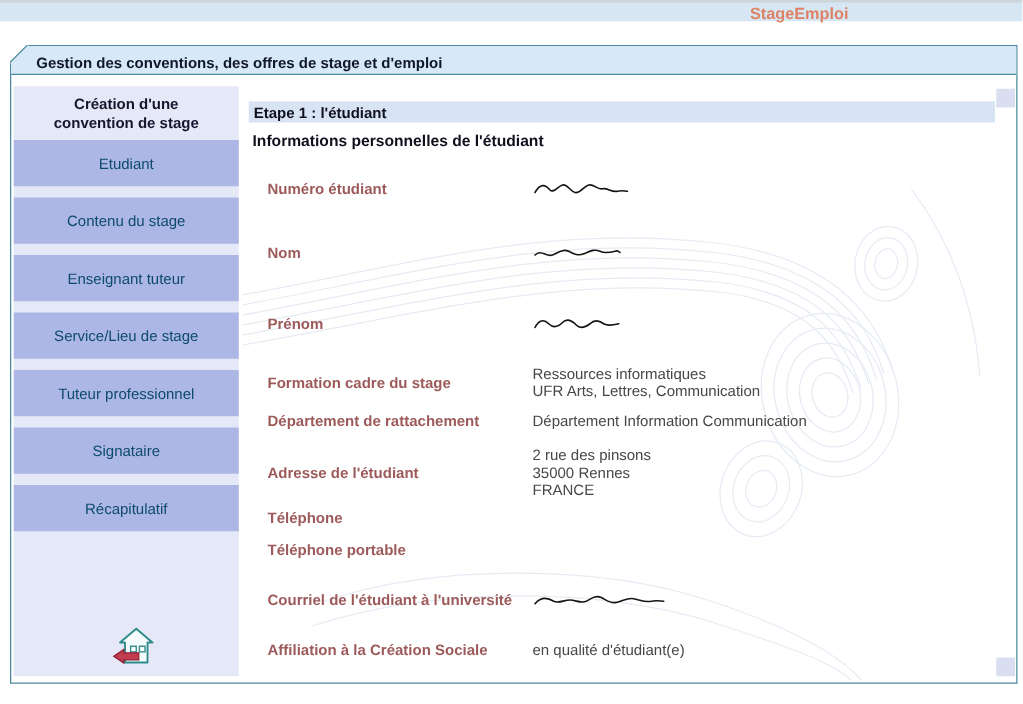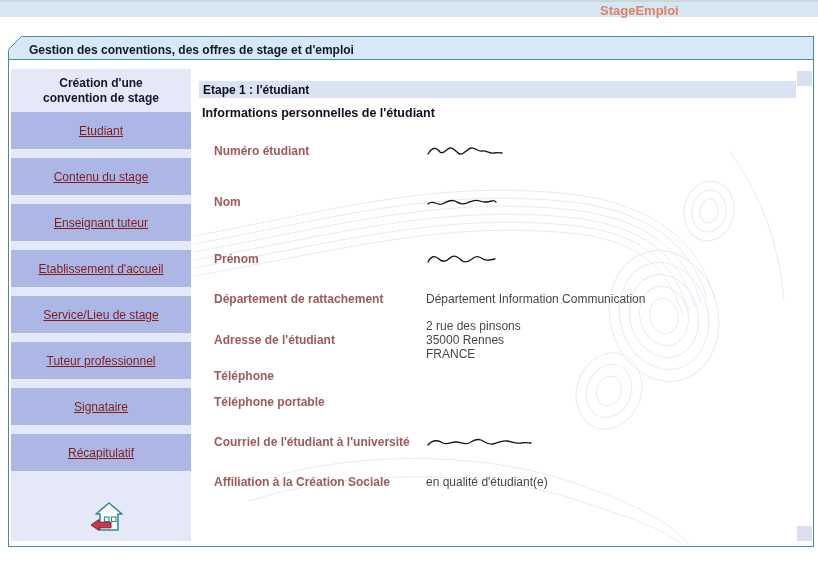--- a/index.html
+++ b/index.html
@@ -35,21 +35,21 @@
     position:absolute;left:2px;top:32px;width:180px;height:472px;
     background:#e5e8f7;z-index:3;
   }
   .side-header{
     padding:7px 22px 6px;text-align:center;
     font-size:12px;font-weight:bold;color:#15152e;line-height:15px;
   }
   .side-btn{
     height:37px;margin-bottom:9px;background:#adb7e5;
     display:flex;align-items:center;justify-content:center;
-    font-size:12px;color:#7f1d1d;cursor:pointer;text-decoration:underline;
+    font-size:12px;color:#0c4a6e;cursor:pointer;
   }
   .home-btn{position:absolute;left:76px;bottom:6px;width:40px;height:34px;cursor:pointer;}
   
   .content{
     position:absolute;left:190px;top:44px;width:597px;z-index:2;
   }
   .etape-bar{
     height:17px;background:#d8e3f3;
     font-size:12px;font-weight:bold;color:#10101e;
     padding:2px 0 0 4px;box-sizing:border-box;
@@ -125,23 +125,20 @@
     <div class="side-btn">
       <span>Etudiant</span>
     </div>
     <div class="side-btn">
       <span>Contenu du stage</span>
     </div>
     <div class="side-btn">
       <span>Enseignant tuteur</span>
     </div>
     <div class="side-btn">
-      <span>Etablissement d'accueil</span>
-    </div>
-    <div class="side-btn">
       <span>Service/Lieu de stage</span>
     </div>
     <div class="side-btn">
       <span>Tuteur professionnel</span>
     </div>
     <div class="side-btn">
       <span>Signataire</span>
     </div>
     <div class="side-btn">
       <span>Récapitulatif</span>
@@ -184,20 +181,25 @@
 
     <div class="row mt12">
       <div class="lbl">Prénom</div>
       <div class="val">
         <svg class="scribble" width="72" height="18" viewBox="0 0 72 18">
           <path d="M2 12 C5 6 9 5 13 9 C16 12 20 12 24 8 C27 5 31 6 35 10 C38 13 42 12 46 9 C49 6 53 6 57 9 C60 11 65 10 69 9" fill="none" stroke="#141414" stroke-width="1.3" stroke-linecap="round"></path>
         </svg>
       </div>
     </div>
 
+    <div class="row mt10">
+      <div class="lbl">Formation cadre du stage</div>
+      <div class="val">Ressources informatiques
+UFR Arts, Lettres, Communication</div>
+    </div>
 
     <div class="row mt9">
       <div class="lbl">Département de rattachement</div>
       <div class="val">Département Information Communication</div>
     </div>
 
     <div class="row mt12">
       <div class="lbl">Adresse de l'étudiant</div>
       <div class="val">2 rue des pinsons
 35000 Rennes

